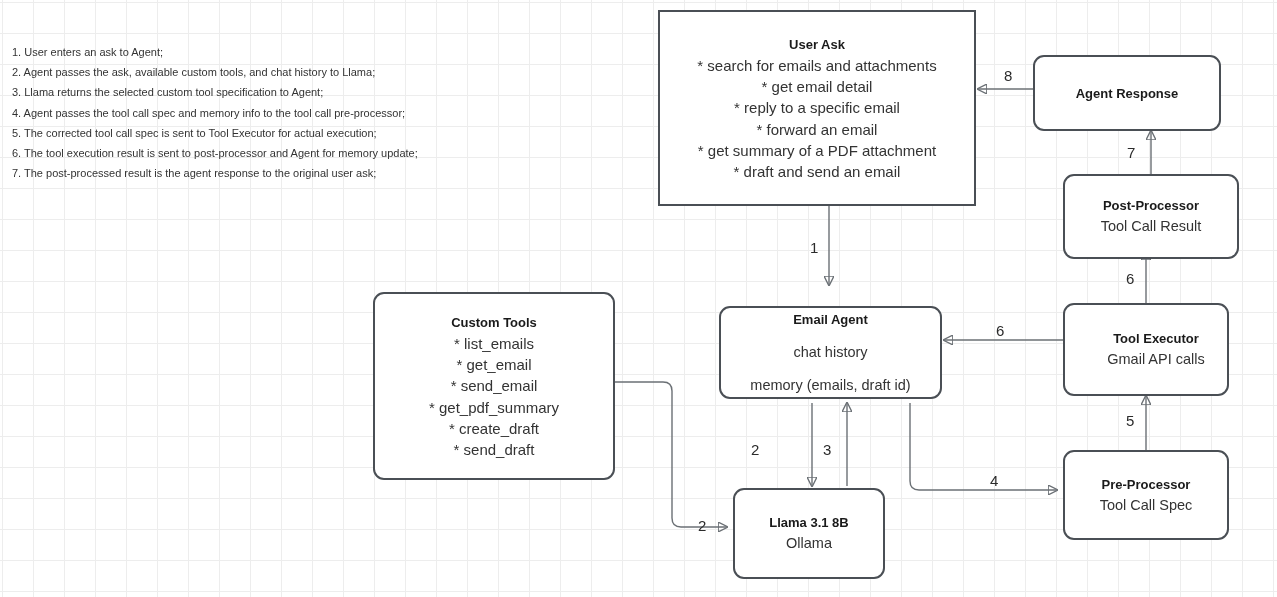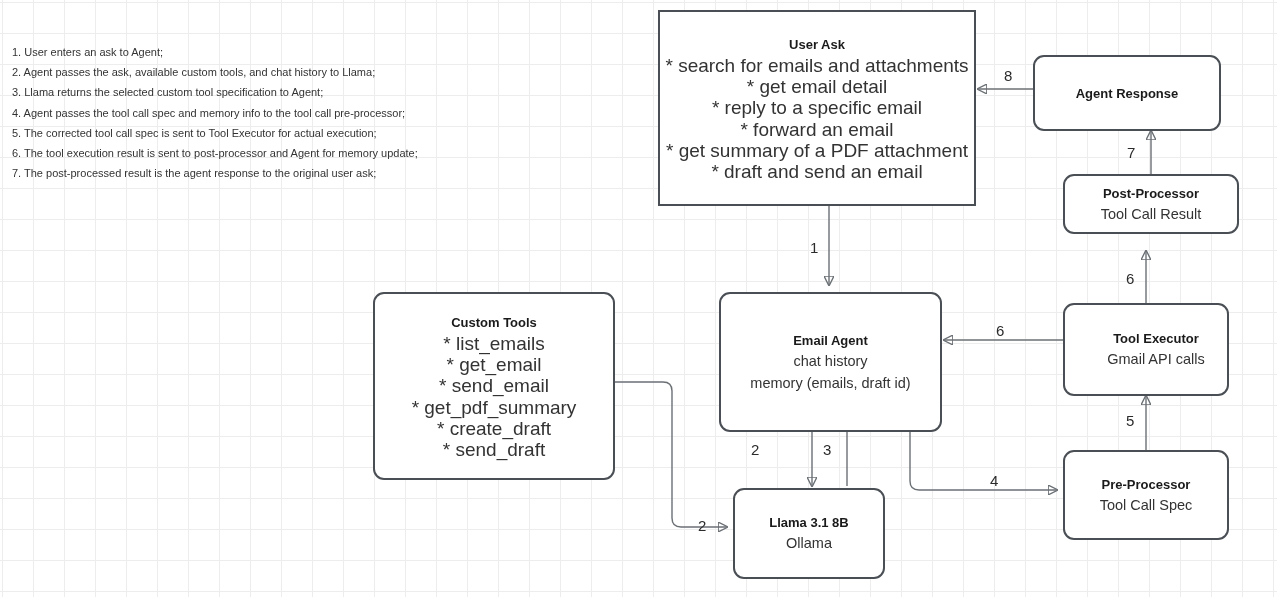--- a/index.html
+++ b/index.html
@@ -69,21 +69,21 @@
   }
   .node-sub {
     font-family: "Liberation Sans", sans-serif;
     font-size: 14.5px;
     line-height: 21.3px;
     color: #333333;
     white-space: nowrap;
   }
   .node-list {
     font-family: "Liberation Sans", sans-serif;
-    font-size: 19px;
+    font-size: 15px;
     line-height: 21.3px;
     color: #333333;
     white-space: nowrap;
   }
 
   
   .edge-label {
     position: absolute;
     font-family: "Liberation Sans", sans-serif;
     font-size: 15px;
@@ -153,36 +153,36 @@
     <div class="node-list">* reply to a specific email</div>
     <div class="node-list">* forward an email</div>
     <div class="node-list">* get summary of a PDF attachment</div>
     <div class="node-list">* draft and send an email</div>
   </div>
 
   <div class="node rounded" style="left:1033px; top:55px; width:188px; height:76px;">
     <div class="node-title">Agent Response</div>
   </div>
 
-  <div class="node rounded" style="left:1063px; top:174px; width:176px; height:60px;">
+  <div class="node rounded" style="left:1063px; top:174px; width:176px; height:85px;">
     <div class="node-title">Post-Processor</div>
     <div class="node-sub">Tool Call Result</div>
   </div>
 
   <div class="node rounded" style="left:1063px; top:303px; width:166px; height:93px;padding-left:20px;">
     <div class="node-title">Tool Executor</div>
     <div class="node-sub">Gmail API calls</div>
   </div>
 
   <div class="node rounded" style="left:1063px; top:450px; width:166px; height:90px;">
     <div class="node-title">Pre-Processor</div>
     <div class="node-sub">Tool Call Spec</div>
   </div>
 
-  <div class="node rounded" style="left:719px; top:292px; width:223px; height:140px;">
+  <div class="node rounded" style="left:719px; top:306px; width:223px; height:93px;gap:12px;">
     <div class="node-title">Email Agent</div>
     <div class="node-sub">chat history</div>
     <div class="node-sub">memory (emails, draft id)</div>
   </div>
 
   <div class="node rounded" style="left:373px; top:292px; width:242px; height:188px;">
     <div class="node-title">Custom Tools</div>
     <div class="node-list">* list_emails</div>
     <div class="node-list">* get_email</div>
     <div class="node-list">* send_email</div>

